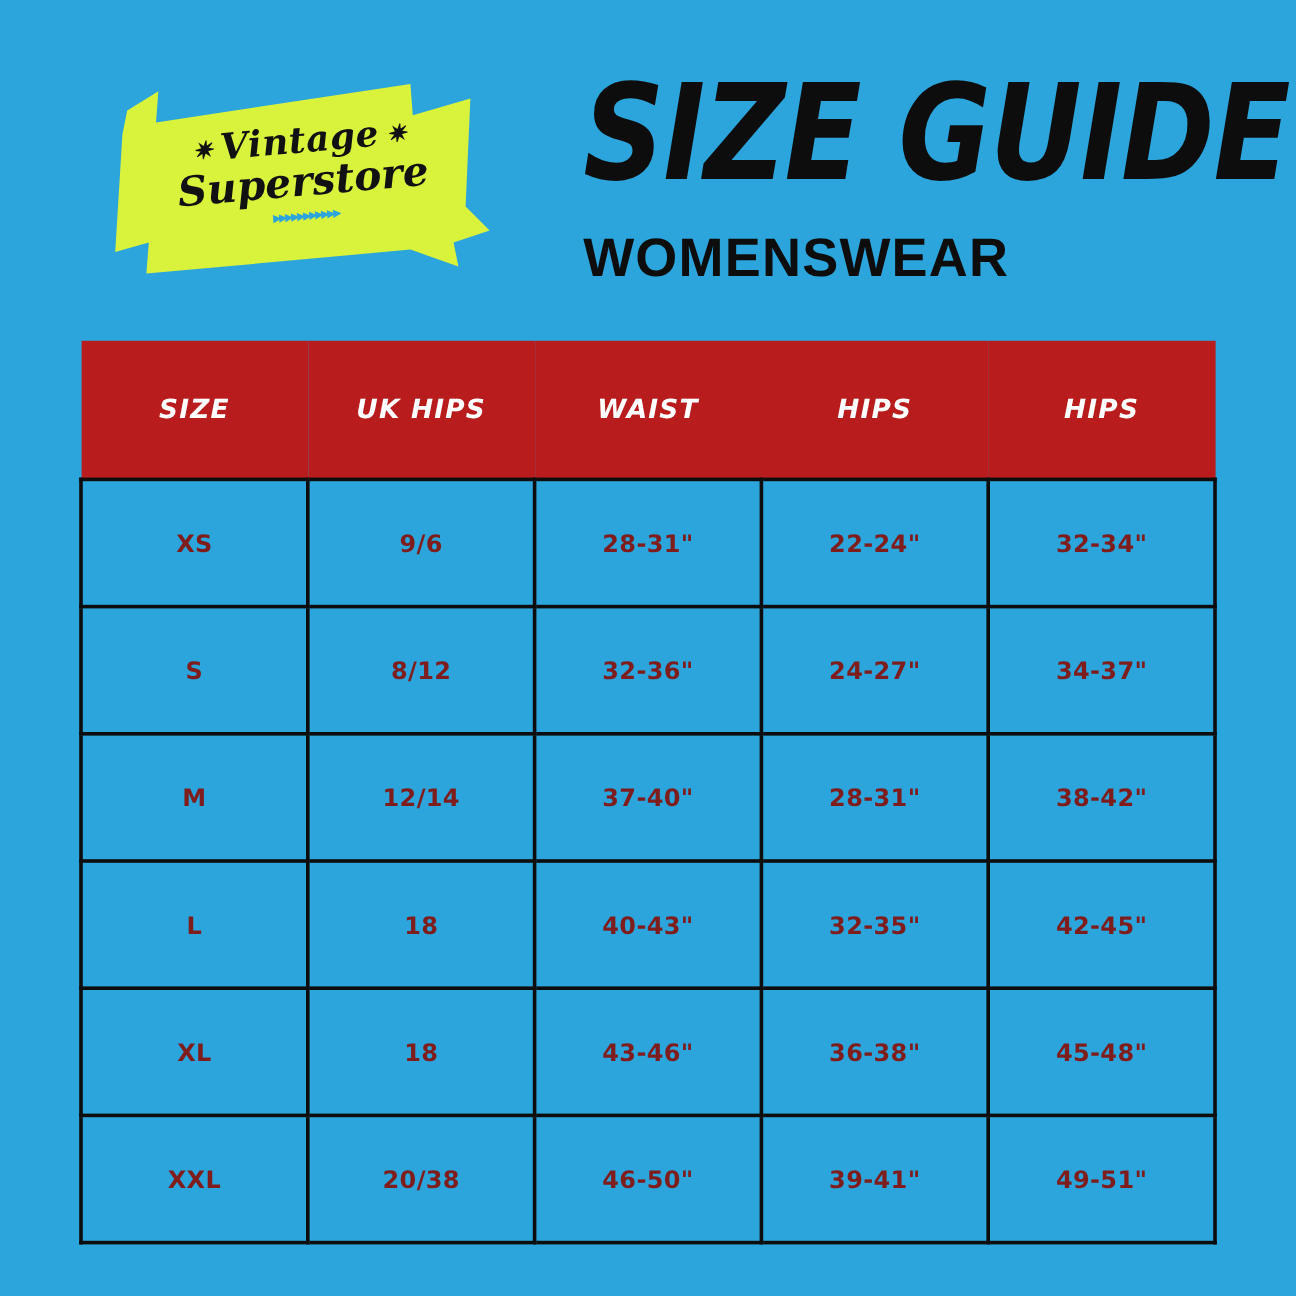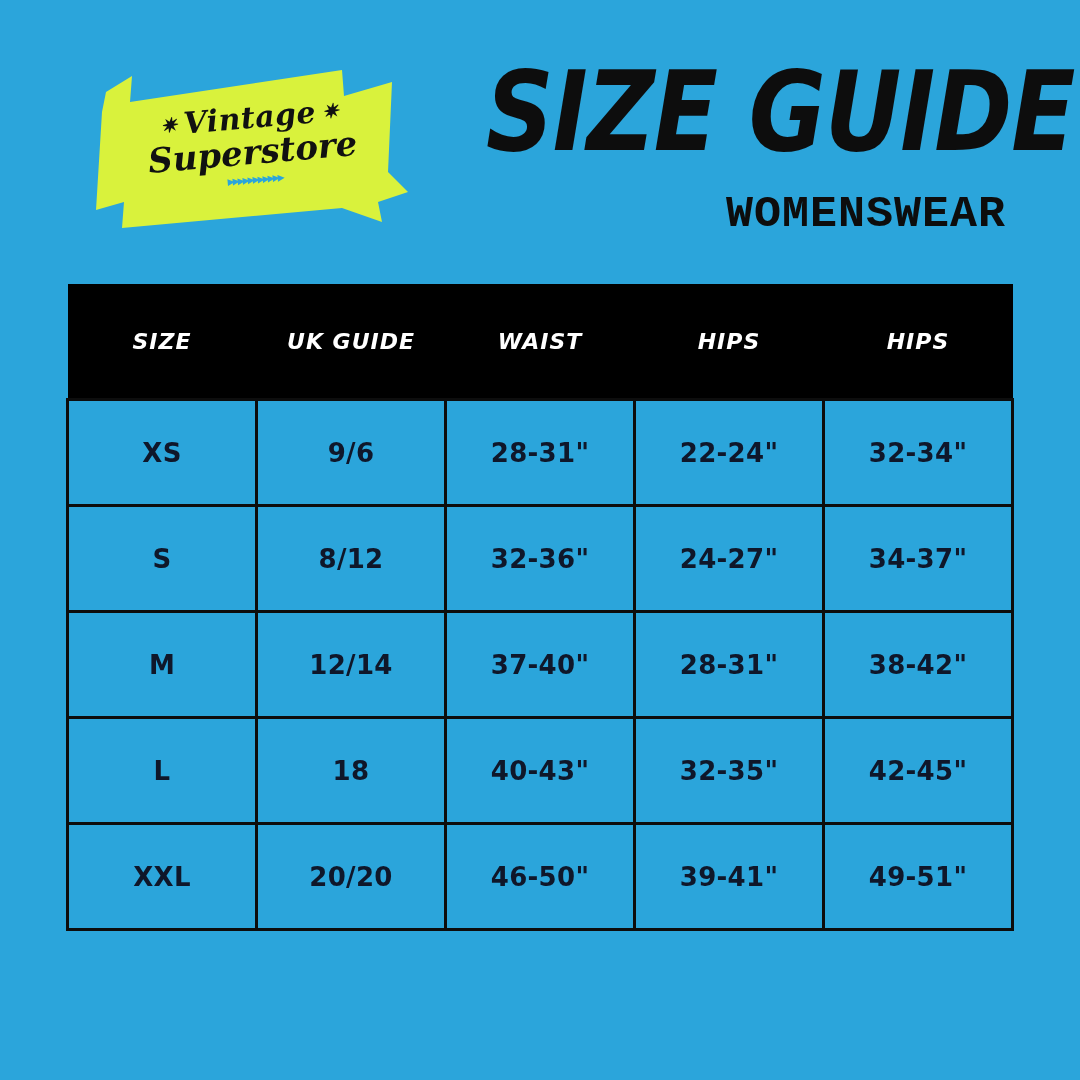--- a/index.html
+++ b/index.html
@@ -80,38 +80,38 @@
     letter-spacing: -2px;
     line-height: 1;
     -webkit-text-stroke: 0px;
   }
 
   
   .title-block {
     position: absolute;
     right: 74px;
     top: 62px;
-    text-align: right;
+    text-align: left;
     width: 520px;
   }
   .main-title {
     font-family: "DejaVu Sans", sans-serif;
     font-style: italic;
     font-weight: bold;
     font-size: 94px;
     line-height: 0.92;
     color: #0d0d0d;
     letter-spacing: -1px;
     margin: 0;
     white-space: nowrap;
     transform: scaleY(1.18);
     transform-origin: right top;
   }
   .sub-title {
-    font-family: Liberation Mono, monospace;
+    font-family: Liberation Sans, sans-serif;
     font-weight: bold;
     font-size: 45px;
     line-height: 1;
     color: #0d0d0d;
     letter-spacing: 1px;
     margin: 44px 0 0 0;
     white-space: nowrap;
   }
 
   
@@ -120,40 +120,40 @@
     left: 66px;
     top: 284px;
     width: 948px;
   }
   table.size-table {
     border-collapse: collapse;
     width: 948px;
     table-layout: fixed;
   }
   table.size-table thead th {
-    background: #000000;
+    background: #b91c1c;
     color: #ffffff;
     height: 112px;
     font-family: "DejaVu Sans", sans-serif;
     font-style: italic;
     font-weight: bold;
     font-size: 22px;
     letter-spacing: 1px;
     border: none;
     text-align: center;
     vertical-align: middle;
   }
   table.size-table tbody td {
     height: 101px;
     border: 3px solid #0d0d0d;
     background: #2ba5db;
-    color: #0f172a;
+    color: #7f1d1d;
     font-family: "DejaVu Sans", sans-serif;
     font-weight: bold;
-    font-size: 26px;
+    font-size: 20px;
     text-align: center;
     vertical-align: middle;
     letter-spacing: 0.3px;
   }
   table.size-table tbody tr td:first-child {
     border-left: 3px solid #0d0d0d;
   }
   table.size-table tbody tr td:last-child {
     border-right: 3px solid #0d0d0d;
   }
@@ -181,21 +181,21 @@
   <div class="title-block">
     <h1 class="main-title">SIZE GUIDE</h1>
     <h2 class="sub-title">WOMENSWEAR</h2>
   </div>
 
   <div class="table-wrap">
     <table class="size-table">
       <thead>
         <tr>
           <th>SIZE</th>
-          <th>UK GUIDE</th>
+          <th>UK HIPS</th>
           <th>WAIST</th>
           <th>HIPS</th>
           <th>HIPS</th>
         </tr>
       </thead>
       <tbody>
         <tr>
           <td>XS</td>
           <td>9/6</td>
           <td>28-31"</td>
@@ -217,22 +217,29 @@
           <td>38-42"</td>
         </tr>
         <tr>
           <td>L</td>
           <td>18</td>
           <td>40-43"</td>
           <td>32-35"</td>
           <td>42-45"</td>
         </tr>
         <tr>
+          <td>XL</td>
+          <td>18</td>
+          <td>43-46"</td>
+          <td>36-38"</td>
+          <td>45-48"</td>
+        </tr>
+        <tr>
           <td>XXL</td>
-          <td>20/20</td>
+          <td>20/38</td>
           <td>46-50"</td>
           <td>39-41"</td>
           <td>49-51"</td>
         </tr>
       </tbody>
     </table>
   </div>
 
 </div>
 

